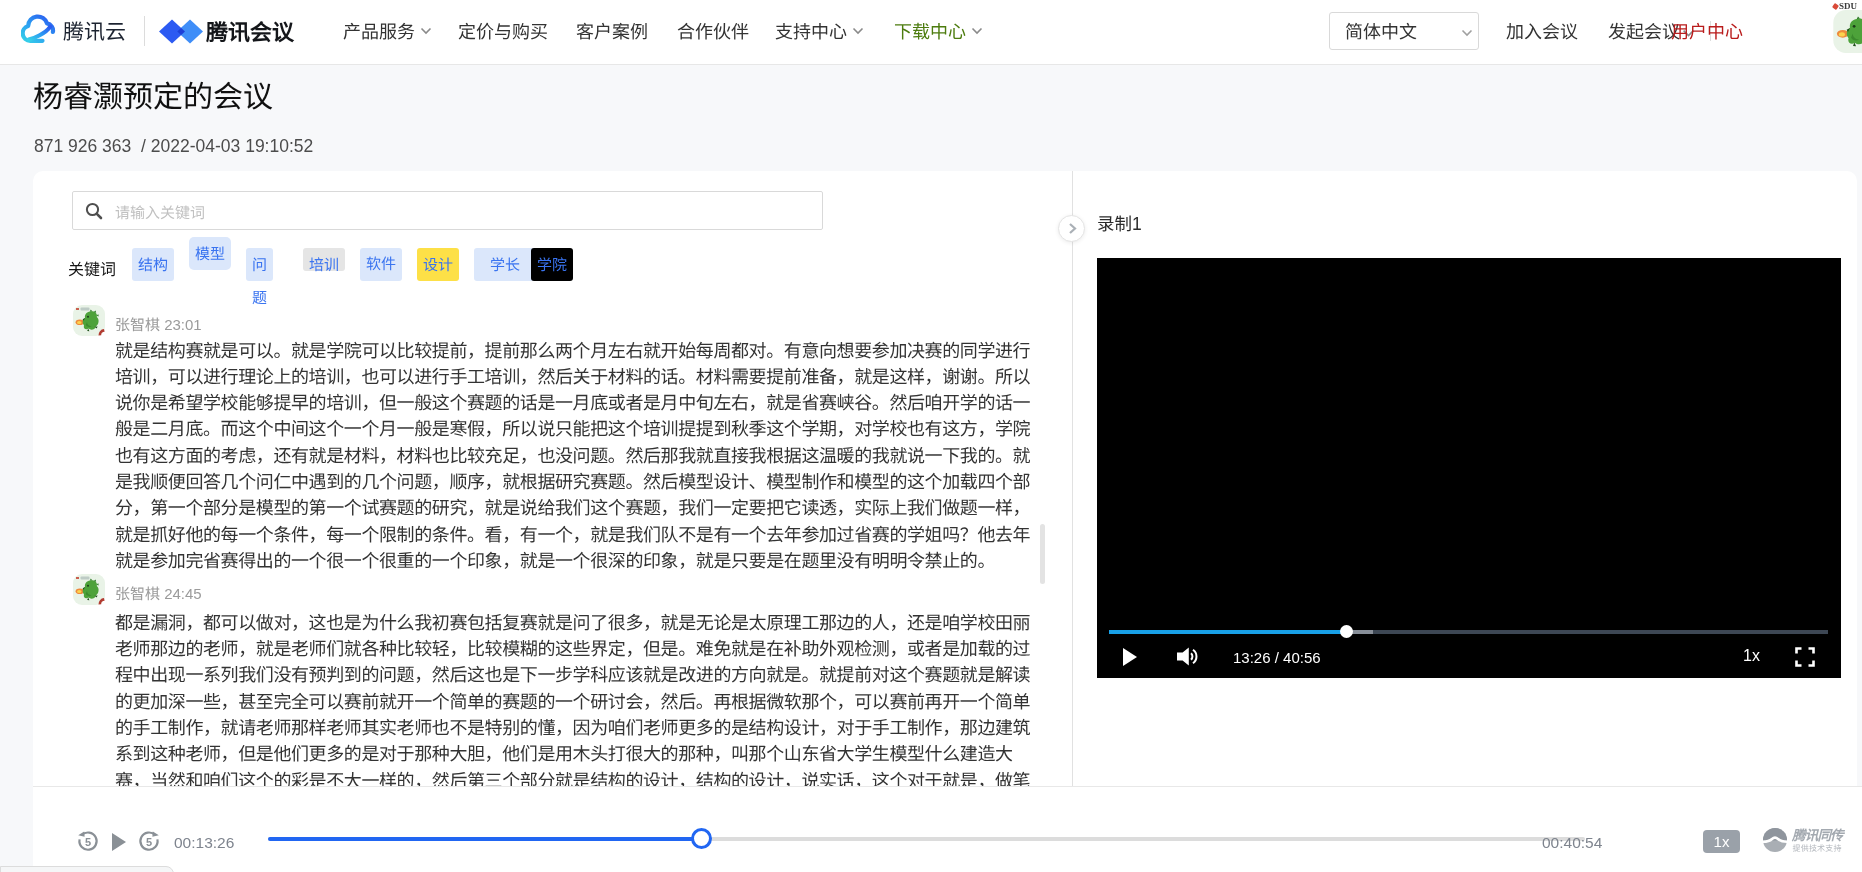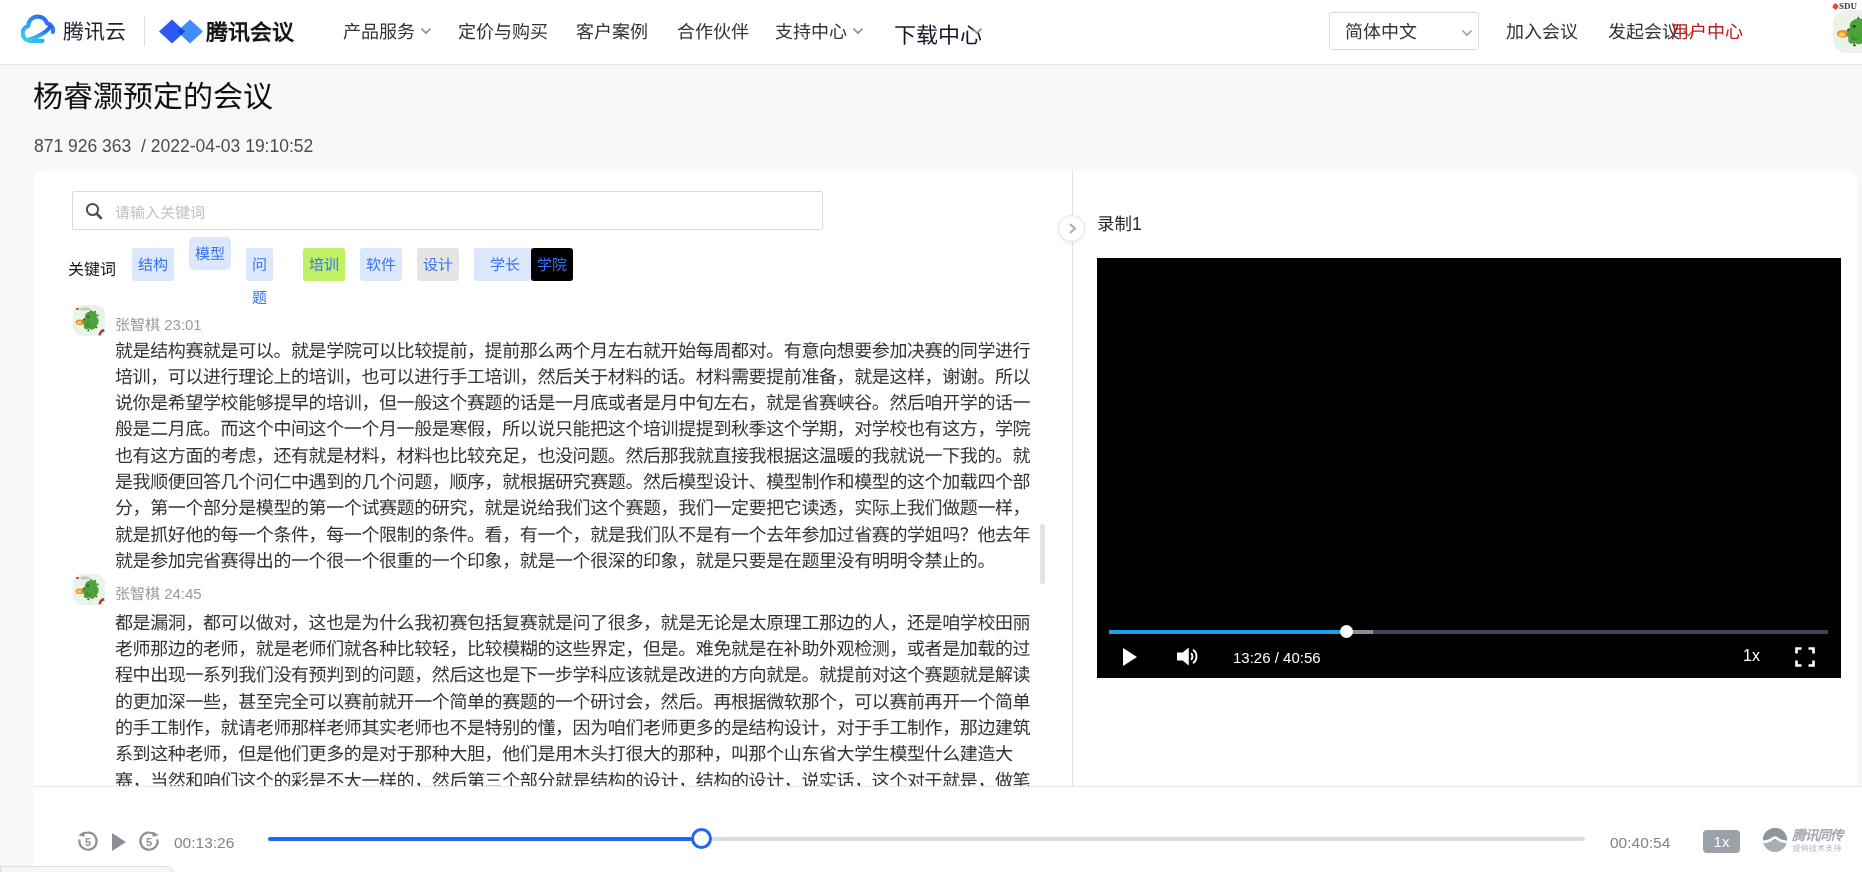--- a/index.html
+++ b/index.html
@@ -37,21 +37,21 @@
   <svg class="abs" style="left:420px;top:27px" width="12" height="8" viewBox="0 0 12 8">
       <polyline points="1.5,1.5 6,6 10.5,1.5" fill="none" stroke="#8a8a8a" stroke-width="1.6"></polyline>
     </svg>
   <div class="abs" style="left:458px;top:16.5px;font-size:18px;color:#333;">定价与购买</div>
   <div class="abs" style="left:576px;top:16.5px;font-size:18px;color:#333;">客户案例</div>
   <div class="abs" style="left:677px;top:16.5px;font-size:18px;color:#333;">合作伙伴</div>
   <div class="abs" style="left:775px;top:16.5px;font-size:18px;color:#333;">支持中心</div>
   <svg class="abs" style="left:852px;top:27px" width="12" height="8" viewBox="0 0 12 8">
       <polyline points="1.5,1.5 6,6 10.5,1.5" fill="none" stroke="#8a8a8a" stroke-width="1.6"></polyline>
     </svg>
-  <div class="abs" style="left:894px;top:16.5px;font-size:22px;color:#0f172a;">下载中心</div>
+  <div class="abs" style="left:894px;top:16.5px;font-size:18px;color:#4d7c0f;">下载中心</div>
   <svg class="abs" style="left:971px;top:27px" width="12" height="8" viewBox="0 0 12 8">
       <polyline points="1.5,1.5 6,6 10.5,1.5" fill="none" stroke="#8a8a8a" stroke-width="1.6"></polyline>
     </svg>
 
   <div class="abs" style="left:1329px;top:12px;width:150px;height:38px;border:1px solid #d9d9d9;border-radius:3px;"></div>
   <div class="abs" style="left:1345px;top:16.5px;font-size:18px;color:#333;">简体中文</div>
   <svg class="abs" style="left:1461px;top:28.5px" width="12" height="8" viewBox="0 0 12 8">
       <polyline points="1.5,1.5 6,6 10.5,1.5" fill="none" stroke="#a0a0a0" stroke-width="1.6"></polyline>
     </svg>
   <div class="abs" style="left:1506px;top:16.5px;font-size:18px;color:#333;">加入会议</div>
@@ -86,23 +86,23 @@
   <svg class="abs" style="left:52px;top:31px" width="18" height="18" viewBox="0 0 18 18">
     <circle cx="7.5" cy="7.5" r="5.6" fill="none" stroke="#4f4f4f" stroke-width="2"></circle>
     <line x1="11.8" y1="11.8" x2="16" y2="16" stroke="#4f4f4f" stroke-width="2.6" stroke-linecap="round"></line>
   </svg>
   <div class="abs" style="left:82px;top:30px;font-size:15px;color:#c1c1c1;">请输入关键词</div>
 
   <div class="abs" style="left:35px;top:85px;font-size:16px;color:#141414;">关键词</div>
   <div class="abs" style="left:99px;top:77px;width:42px;height:33px;background:#dbe7fb;color:#3a74f0;border-radius:3px;font-size:15px;text-align:center;line-height:33px;">结构</div>
   <div class="abs" style="left:156px;top:66px;width:42px;height:33px;background:#dbe7fb;color:#3a74f0;border-radius:5px;font-size:15px;text-align:center;line-height:33px;">模型</div>
   <div class="abs" style="left:213px;top:77px;width:27px;height:33px;background:#dbe7fb;color:#3a74f0;border-radius:3px;font-size:15px;text-align:center;line-height:33px;">问题</div>
-  <div class="abs" style="left:270px;top:77px;width:42px;height:33px;background:#bef264;color:#3a74f0;border-radius:3px;font-size:15px;text-align:center;line-height:33px;">培训</div>
-  <div class="abs" style="left:327px;top:77px;width:42px;height:33px;background:#dbe7fb;color:#3a74f0;border-radius:3px;font-size:15px;text-align:center;line-height:33px;">软件</div>
-  <div class="abs" style="left:384px;top:77px;width:42px;height:33px;background:#e5e5e5;color:#3a74f0;border-radius:3px;font-size:15px;text-align:center;line-height:33px;">设计</div>
+  <div class="abs" style="left:270px;top:77px;width:42px;height:23px;background:#e5e5e5;color:#3a74f0;border-radius:3px;font-size:15px;text-align:center;line-height:33px;">培训</div>
+  <div class="abs" style="left:327px;top:77px;width:42px;height:33px;background:#dbe7fb;color:#3a74f0;border-radius:3px;font-size:15px;text-align:center;line-height:33px;font-family:Liberation Serif, serif;">软件</div>
+  <div class="abs" style="left:384px;top:77px;width:42px;height:33px;background:#fde047;color:#3a74f0;border-radius:3px;font-size:15px;text-align:center;line-height:33px;">设计</div>
   <div class="abs" style="left:441px;top:77px;width:62px;height:33px;background:#dbe7fb;color:#3a74f0;border-radius:3px;font-size:15px;text-align:center;line-height:33px;">学长</div>
   <div class="abs" style="left:498px;top:77px;width:42px;height:33px;background:#000000;color:#3a74f0;border-radius:3px;font-size:15px;text-align:center;line-height:33px;">学院</div>
 
   <svg class="abs" style="left:40px;top:134px" width="32" height="31" viewBox="0 0 32 31">
     <rect x="0" y="0" width="32" height="31" rx="9" fill="#e9f3e7"></rect>
     <ellipse cx="6.8" cy="17.2" rx="4.2" ry="2.8" fill="#ee8a3c"></ellipse>
     <ellipse cx="6.2" cy="17.6" rx="2.2" ry="1.5" fill="#fcd34d"></ellipse>
     <path d="M17 6.5 C21 5.2 24.8 8.2 23.8 12 C26.6 14.2 26 19.4 22.8 21.4 C22 24.6 18 25.8 15.6 23.6 C12.6 25.4 10 23.2 11 20.4 C8.8 17.6 9.6 14.4 12 12.8 C11.4 9.2 13.8 7.1 17 6.5 Z" fill="#4da23a"></path>
     <path d="M16.8 6.6 l1 -2 1.4 1.6 z M20.8 6.9 l1.8 -1.4 .6 2.2 z M23.5 10 l2.2 -.4 -.4 2.2 z" fill="#2e7a28"></path>
     <path d="M12 13 l-2.4 1.2 1 1.6 z M15.2 23.4 l-1 2.6 2.2 .2 z M21.6 21.8 l2 1.8 1 -2 z" fill="#20511c"></path>
@@ -177,21 +177,21 @@
   <path d="M4.8 5.2 A8.6 8.6 0 1 1 2.6 9.4" fill="none" stroke="#8a9096" stroke-width="2.2"></path>
   <polygon points="1.2,5.2 7.2,1.4 7.6,6.8" fill="#8a9096"></polygon>
   </g>
   <text x="11" y="15.5" font-size="11" font-weight="bold" fill="#8a9096" text-anchor="middle" font-family="Liberation Sans">5</text>
 </svg>
 <div class="abs" style="left:174px;top:834px;font-size:15.5px;color:#7e848e;">00:13:26</div>
 
 <div class="abs" style="left:268px;top:836.5px;width:1317px;height:4px;border-radius:2px;background:#dcdcdc;"></div>
 <div class="abs" style="left:268px;top:836.5px;width:433px;height:4px;border-radius:2px;background:#2166f2;"></div>
 <div class="abs" style="left:691px;top:828px;width:21px;height:21px;border-radius:50%;background:#fff;border:3.5px solid #2166f2;"></div>
-<div class="abs" style="left:1610px;top:834px;font-size:15.5px;color:#7e848e;">00:40:54</div>
+<div class="abs" style="left:1542px;top:834px;font-size:15.5px;color:#7e848e;">00:40:54</div>
 <div class="abs" style="left:1703px;top:830px;width:37px;height:23px;background:#9aa1a9;border-radius:4px;color:#fff;font-size:15px;text-align:center;line-height:23px;">1x</div>
 
 <svg class="abs" style="left:1763px;top:828px" width="24" height="24" viewBox="0 0 24 24">
   <circle cx="12" cy="12" r="12" fill="#a9aeb4"></circle>
   <path d="M0 12 a12 12 0 0 1 24 0 v0.5 h-24 z" fill="#8f959d"></path>
   <path d="M0 13.8 Q6 13.8 9 11 Q12 8.4 15 11 Q18 13.8 24 13.8" fill="none" stroke="#fff" stroke-width="2.6"></path>
 </svg>
 <div class="abs" style="left:1792px;top:828px;font-size:13.5px;line-height:15px;font-weight:bold;font-style:italic;color:#a3a9b0;letter-spacing:-0.8px;">腾讯同传</div>
 <div class="abs" style="left:1792.5px;top:844px;font-size:8px;line-height:9px;color:#b4b8be;letter-spacing:0.2px;">提供技术支持</div>
 

